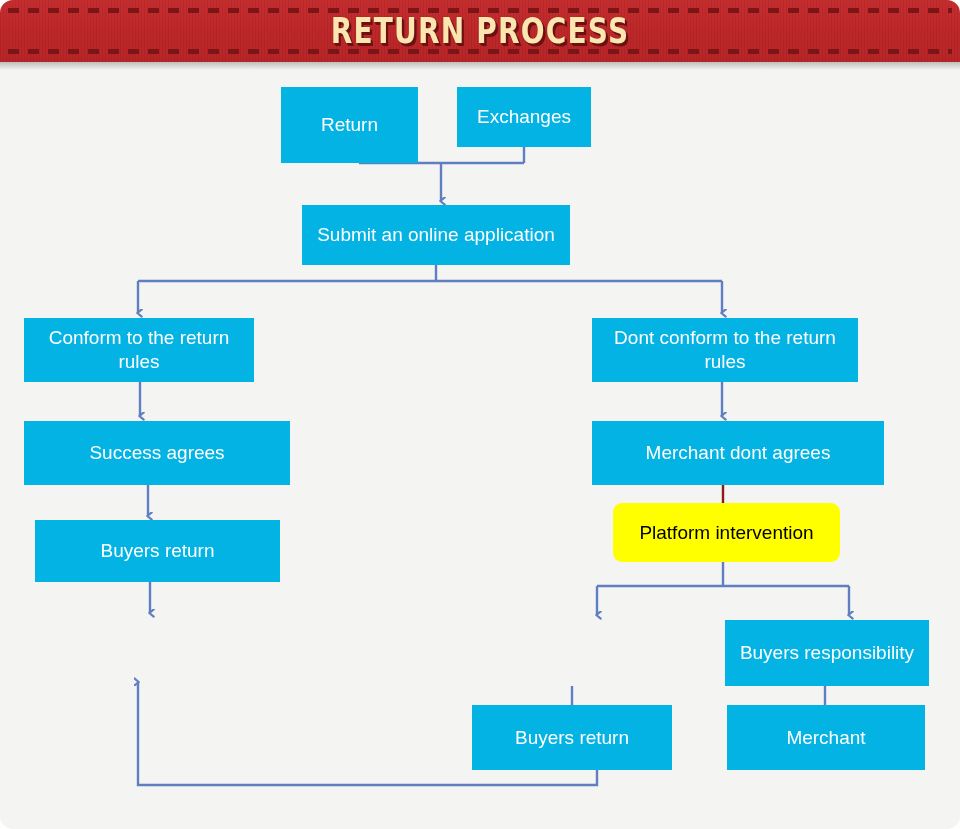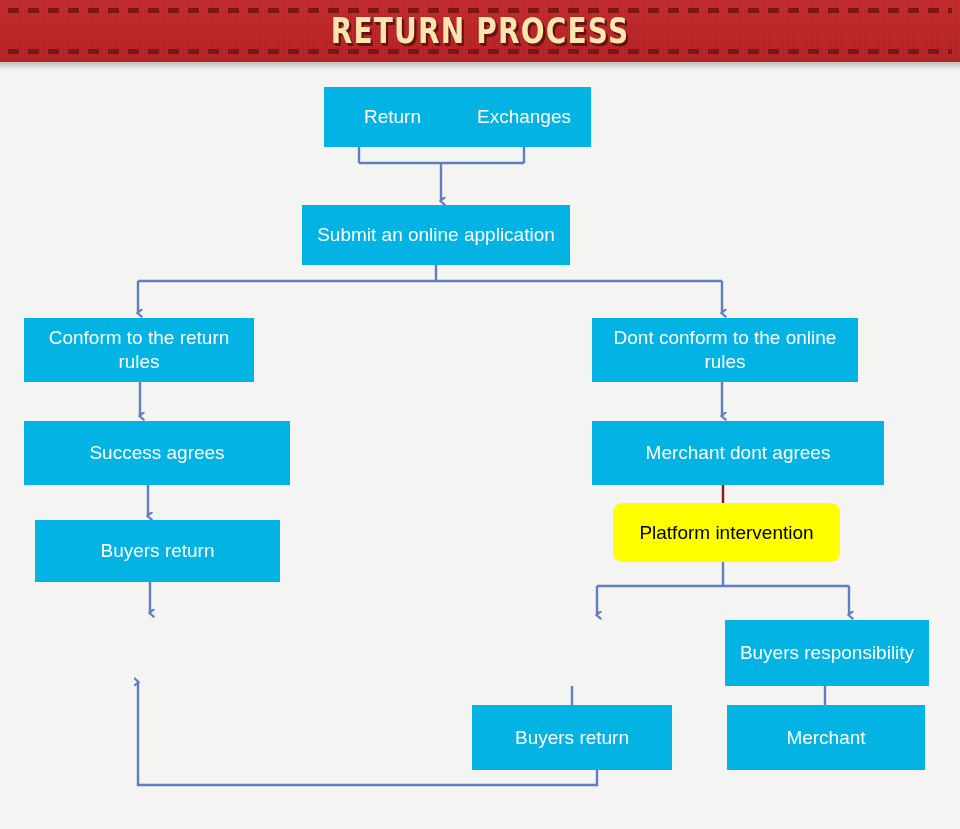--- a/index.html
+++ b/index.html
@@ -8,20 +8,21 @@
     padding: 0;
     background: #ffffff;
   }
   #page {
     position: relative;
     width: 960px;
     height: 829px;
     background: #f4f4f3;
     overflow: hidden;
     font-family: "Liberation Sans", sans-serif;
+    border-radius: 13px;
   }
 
   
   #banner {
     position: absolute;
     left: 0;
     top: 0;
     width: 960px;
     height: 62px;
     background:
@@ -158,38 +159,38 @@
         <path d="M825,624 L825,643"></path>
 
         <path d="M597,708 L597,723 L138,723 L138,620" marker-end="url(#arrowup)"></path>
       </g>
 
       <g stroke="#8c1a15" stroke-width="2.4" fill="none">
         <path d="M723,423 L723,500"></path>
       </g>
     </svg>
 
-    <div class="node" style="left:281px; top:25px;  width:137px; height:60px;margin-left:43px;">
+    <div class="node" style="left:281px; top:25px;  width:137px; height:76px;">
       <span class="lbl">Return</span>
     </div>
 
     <div class="node" style="left:457px; top:25px;  width:134px; height:60px;">
       <span class="lbl">Exchanges</span>
     </div>
 
     <div class="node" style="left:302px; top:143px; width:268px; height:60px;">
       <span class="lbl">Submit an online application</span>
     </div>
 
     <div class="node" style="left:24px;  top:256px; width:230px; height:64px;">
       <span class="lbl">Conform to the return rules</span>
     </div>
 
     <div class="node" style="left:592px; top:256px; width:266px; height:64px;">
-      <span class="lbl">Dont conform to the online rules</span>
+      <span class="lbl">Dont conform to the return rules</span>
     </div>
 
     <div class="node" style="left:24px;  top:359px; width:266px; height:64px;">
       <span class="lbl">Success agrees</span>
     </div>
 
     <div class="node" style="left:592px; top:359px; width:292px; height:64px;">
       <span class="lbl">Merchant dont agrees</span>
     </div>
 

